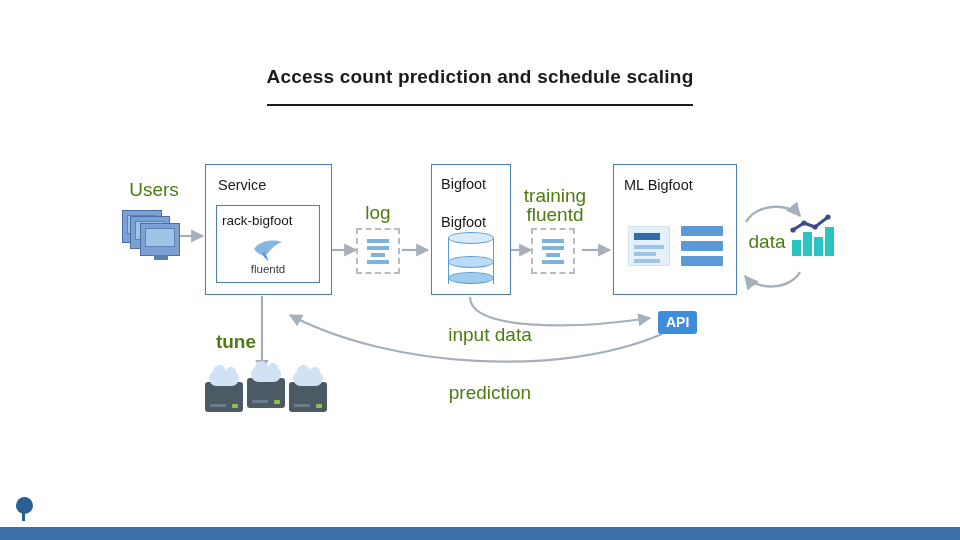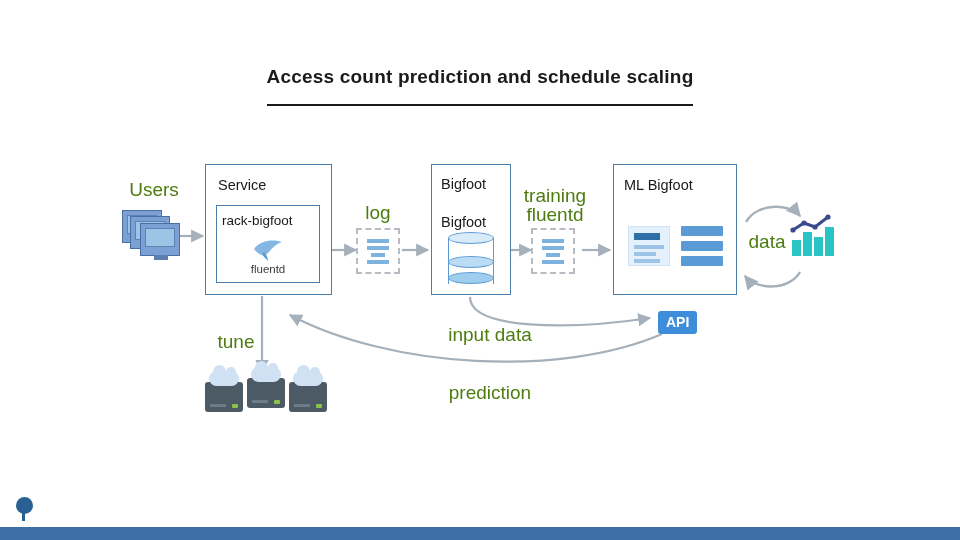--- a/index.html
+++ b/index.html
@@ -421,21 +421,21 @@
       <polyline points="3,16 14,9 25,13 38,3" fill="none" stroke="#3b4a8c" stroke-width="3"></polyline>
       <circle cx="3" cy="16" r="2.6" fill="#3b4a8c"></circle>
       <circle cx="14" cy="9" r="2.6" fill="#3b4a8c"></circle>
       <circle cx="25" cy="13" r="2.6" fill="#3b4a8c"></circle>
       <circle cx="38" cy="3" r="2.6" fill="#3b4a8c"></circle>
     </svg>
   </div>
 
   <div class="api-badge" style="left:658px; top:311px;">API</div>
 
-  <div class="plain-label" style="left:206px; top:332px; width:60px;">tune</div>
+  <div class="plain-label" style="left:206px; top:332px; width:60px;font-weight:bold;">tune</div>
   <div style="position:absolute; left:205px; top:378px; width:125px; height:36px;">
     <div class="server" style="left:0px; top:4px;">
         <div class="cloud"></div>
         <div class="slot"></div>
         <div class="led"></div>
       </div>
     <div class="server" style="left:42px; top:0px;">
         <div class="cloud"></div>
         <div class="slot"></div>
         <div class="led"></div>

